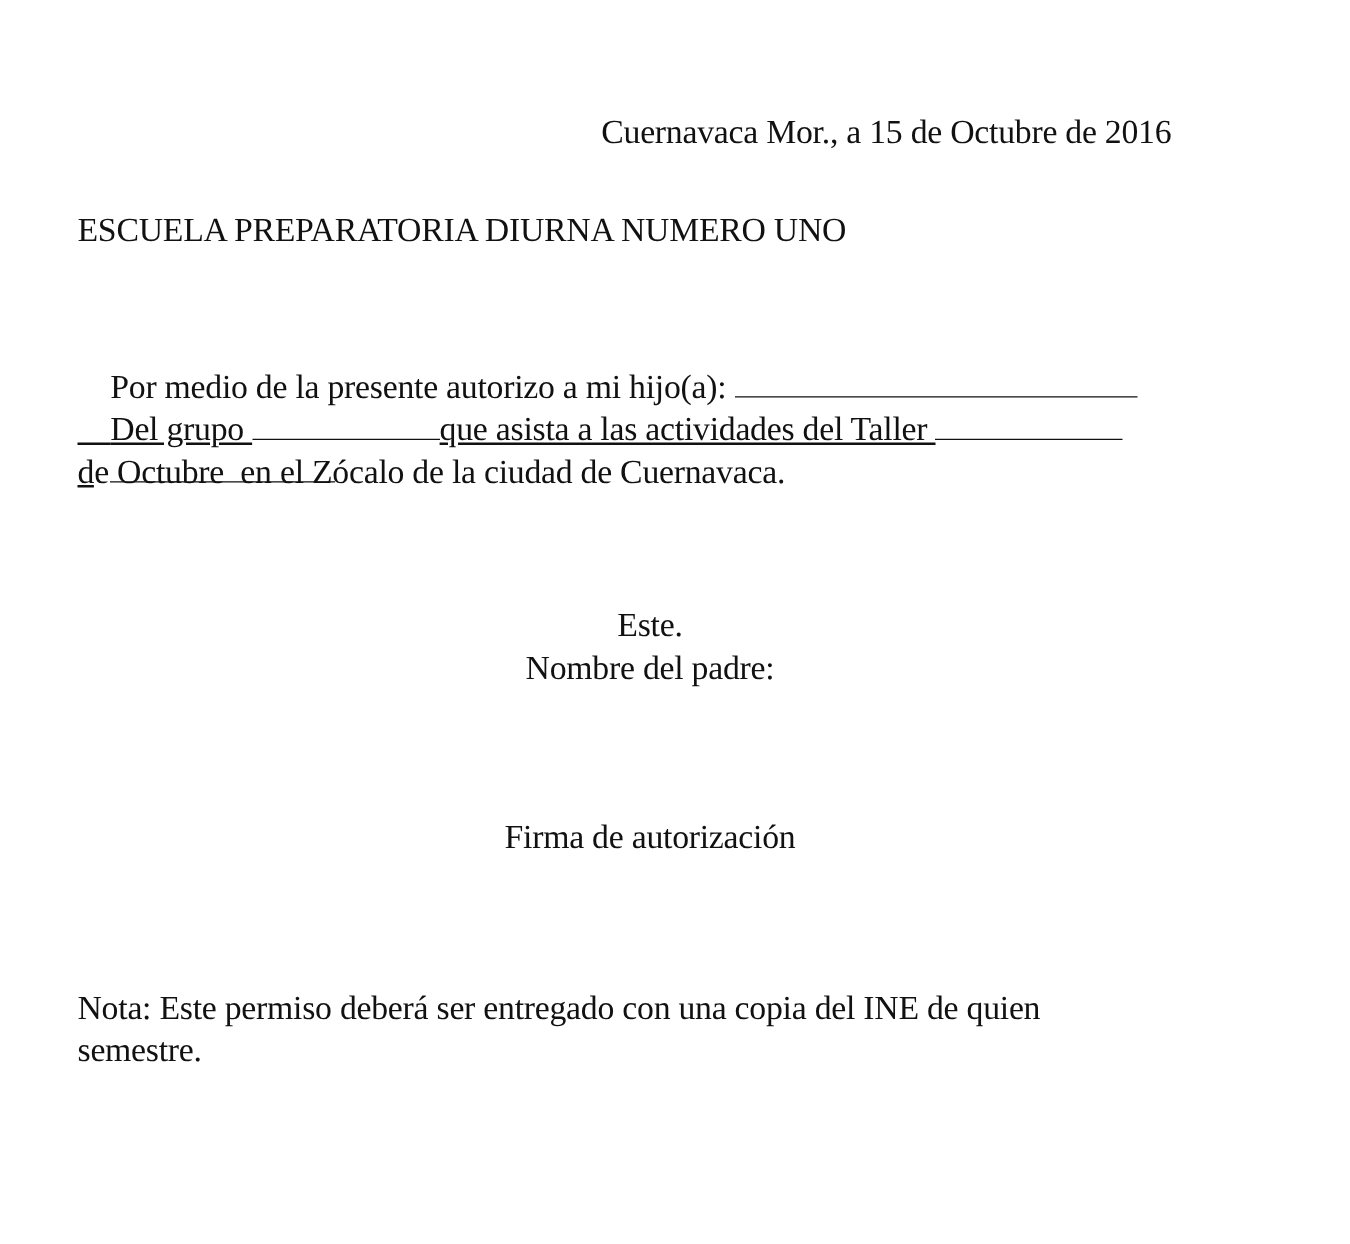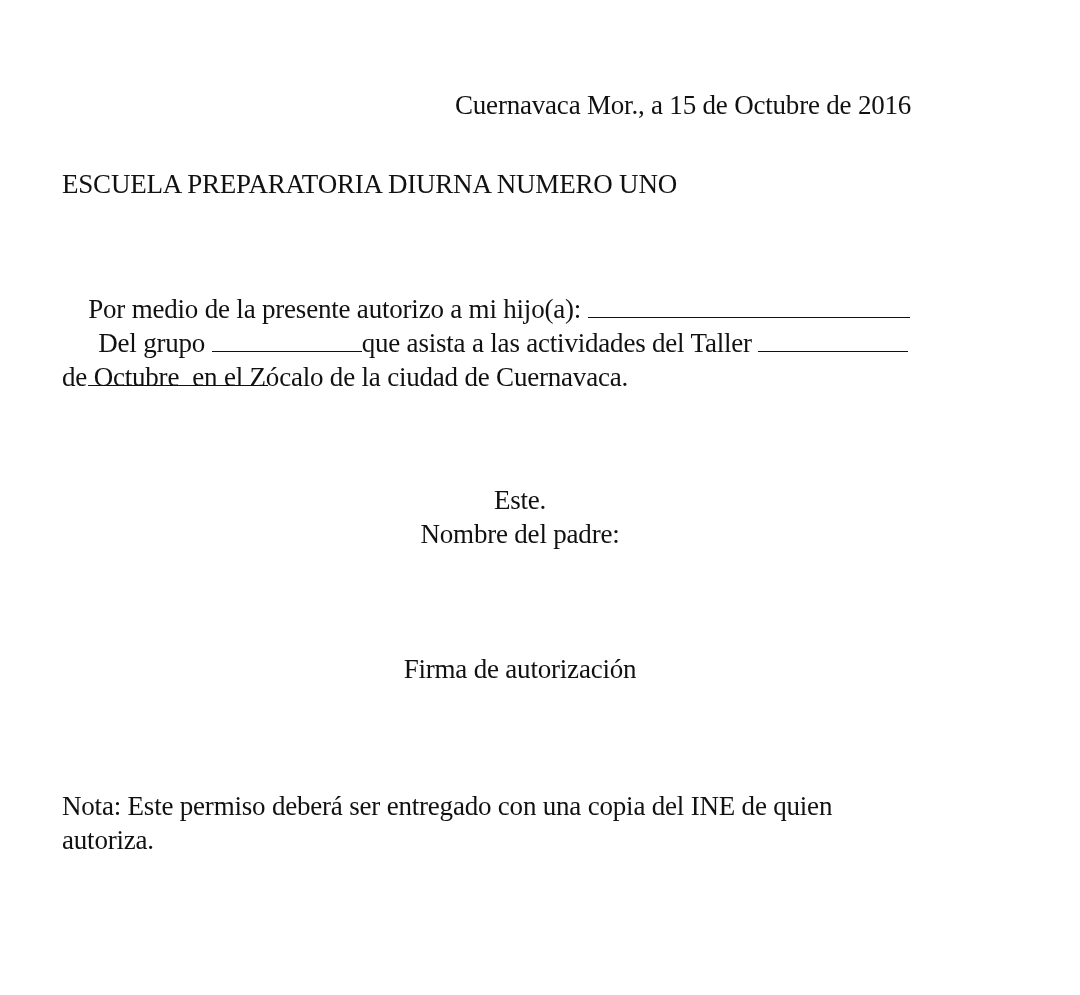--- a/index.html
+++ b/index.html
@@ -6,38 +6,38 @@
   body { width: 1080px; height: 995px; position: relative; overflow: hidden;
          font-family: "Liberation Serif", "DejaVu Serif", serif; color: #111; }
   .line { position: absolute; font-size: 27px; line-height: 34px; white-space: pre; letter-spacing: -0.2px; }
   .center { left: 0; width: 1040px; text-align: center; }
   .blank { display: inline-block; border-bottom: 1.5px solid #111; height: 22px; vertical-align: baseline; }
 </style>
 </head>
 <body>
 
 <div>
-  <div class="line" style="left:455px; top:88px;">Cuernavaca Mor., a 15 de Octubre de 2016</div>
+  <div class="line" style="left:481px; top:88px;">Cuernavaca Mor., a 15 de Octubre de 2016</div>
 
   <div class="line" style="left:62px; top:156px;margin-top:11px;">ESCUELA PREPARATORIA DIURNA NUMERO UNO</div>
 
   <div class="line" style="left:62px; top:258px;">
     <span>Por medio de la presente autorizo a mi hijo(a): </span><span class="blank" style="width:322px;"></span>
   </div>
 
-  <div class="line" style="left:72px; top:292px;">
+  <div class="line" style="left:62px; top:292px;text-decoration:underline;">
     <span>Del grupo </span><span class="blank" style="width:150px;"></span><span>que asista a las actividades del Taller </span><span class="blank" style="width:150px;"></span>
   </div>
 
   <div class="line" style="left:62px; top:326px;">
     <span class="blank" style="width:180px;"></span>
   </div>
 
   <div class="line" style="left:62px; top:360px;">de Octubre  en el Zócalo de la ciudad de Cuernavaca.</div>
 
   <div class="line center" style="top:483px;">Este.</div>
   <div class="line center" style="top:517px;">Nombre del padre:</div>
 
   <div class="line center" style="top:652px;">Firma de autorización</div>
 
   <div class="line" style="left:62px; top:789px;">Nota: Este permiso deberá ser entregado con una copia del INE de quien</div>
-  <div class="line" style="left:62px; top:823px;">autoriza.</div>
+  <div class="line" style="left:62px; top:823px;">semestre.</div>
 </div>
 
 </body></html>

